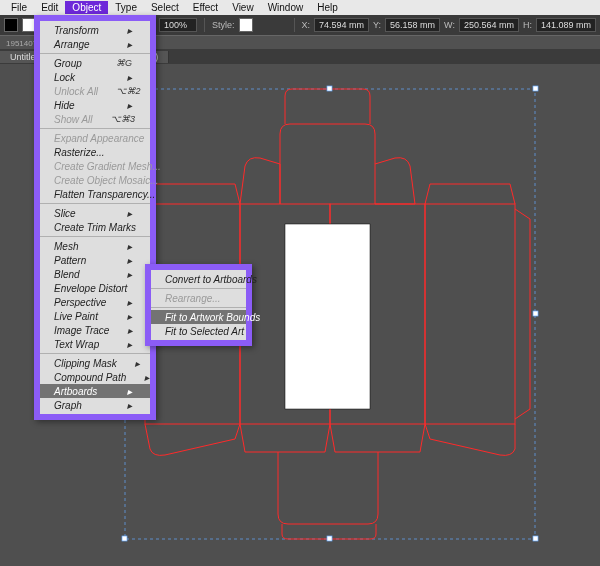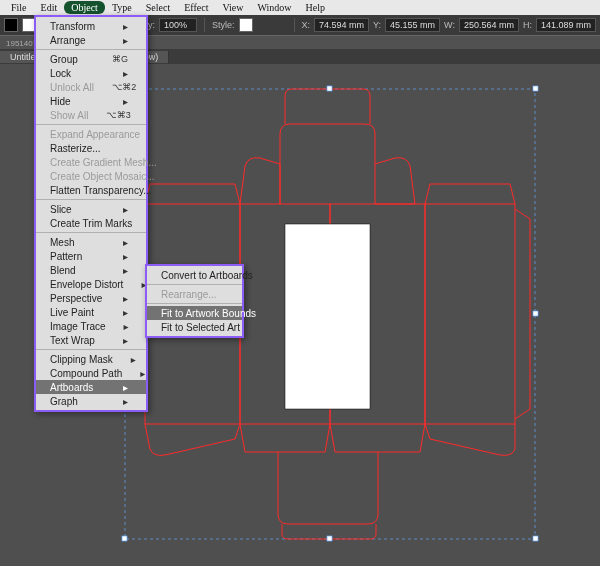--- a/index.html
+++ b/index.html
@@ -1,37 +1,37 @@
 <!DOCTYPE html>
 <html><head>
 <meta charset="utf-8">
 <style>
   html,body{margin:0;padding:0;width:600px;height:566px;overflow:hidden;background:#333;font-family:"Segoe UI",Tahoma,Arial,sans-serif;font-size:10px;color:#ddd;}
   
   .menubar{position:absolute;top:0;left:0;right:0;height:15px;background:#e8e8e8;display:flex;align-items:center;padding:0 4px;}
-  .menubar .mitem{padding:1px 7px;color:#111;cursor:default;font-family:Liberation Serif, serif;}
-  .menubar .mitem.active{background:#14532d;color:#fff;border-radius:6px;}
+  .menubar .mitem{padding:1px 7px;color:#111;cursor:default;}
+  .menubar .mitem.active{background:#6d28d9;color:#fff;}
   
   .toolbar{position:absolute;top:15px;left:0;right:0;height:20px;background:#3a3a3a;border-bottom:1px solid #222;display:flex;align-items:center;padding:0 4px;gap:4px;font-size:9px;color:#ccc;}
   .toolbar .sep{width:1px;height:14px;background:#555;margin:0 3px;}
   .toolbar .swatch{width:12px;height:12px;background:#fff;border:1px solid #666;}
   .toolbar .swatch.black{background:#000;}
   .toolbar .field{background:#222;border:1px solid #555;color:#ddd;height:12px;padding:0 4px;display:flex;align-items:center;min-width:40px;}
   .toolbar .lbl{color:#bbb;}
   
   .propbar{position:absolute;top:35px;left:0;right:0;height:14px;background:#515151;border-top:1px solid #666;border-bottom:1px solid #222;display:flex;align-items:center;padding:0 6px;gap:6px;font-size:8px;color:#aaa;}
   
   .doctabs{position:absolute;top:49px;left:0;right:0;height:15px;background:#3b3b3b;display:flex;align-items:center;}
   .doctab{background:#555;padding:1px 10px;font-size:9px;color:#ddd;border-right:1px solid #333;}
   
   .canvas{position:absolute;top:64px;left:0;right:0;bottom:0;background:#4f4f4f;}
   
   .artwork{position:absolute;left:120px;top:20px;width:420px;height:460px;}
   
-  .menu{position:absolute;background:#dedede;border:2px solid #8b5cf6;box-shadow:2px 2px 6px rgba(0,0,0,.4);padding:2px 0;z-index:50;font-size:10px;color:#222;}
+  .menu{position:absolute;background:#dedede;border:6px solid #8b5cf6;box-shadow:2px 2px 6px rgba(0,0,0,.4);padding:2px 0;z-index:50;font-size:10px;color:#222;font-style:italic;}
   .menu .row{display:flex;align-items:center;height:14px;padding:0 18px 0 14px;white-space:nowrap;cursor:default;}
   .menu .row .arrow{margin-left:auto;padding-left:18px;color:#333;}
   .menu .row .sc{margin-left:auto;padding-left:18px;color:#333;font-size:9px;}
   .menu .row.disabled{color:#9a9a9a;}
   .menu .row.hover{background:#737373;color:#fff;}
   .menu .row.hover .arrow,.menu .row.hover .sc{color:#fff;}
   .menu hr{border:none;border-top:1px solid #b0b0b0;margin:2px 0;}
   #objectMenu{top:15px;left:34px;width:110px;}
   #artboardsSub{top:264px;left:145px;width:95px;}
 </style>
@@ -58,21 +58,21 @@
   <span class="sep"></span>
   <span class="lbl">Opacity:</span>
   <span class="field" style="min-width:28px">100%</span>
   <span class="sep"></span>
   <span class="lbl">Style:</span>
   <span class="swatch"></span>
   <span class="sep" style="margin-left:auto"></span>
   <span class="lbl">X:</span>
   <span class="field">74.594 mm</span>
   <span class="lbl">Y:</span>
-  <span class="field">45.155 mm</span>
+  <span class="field">56.158 mm</span>
   <span class="lbl">W:</span>
   <span class="field">250.564 mm</span>
   <span class="lbl">H:</span>
   <span class="field">141.089 mm</span>
 </div>
 
 <div class="propbar">
   <span>1951407840 [Co</span>
 </div>
 

